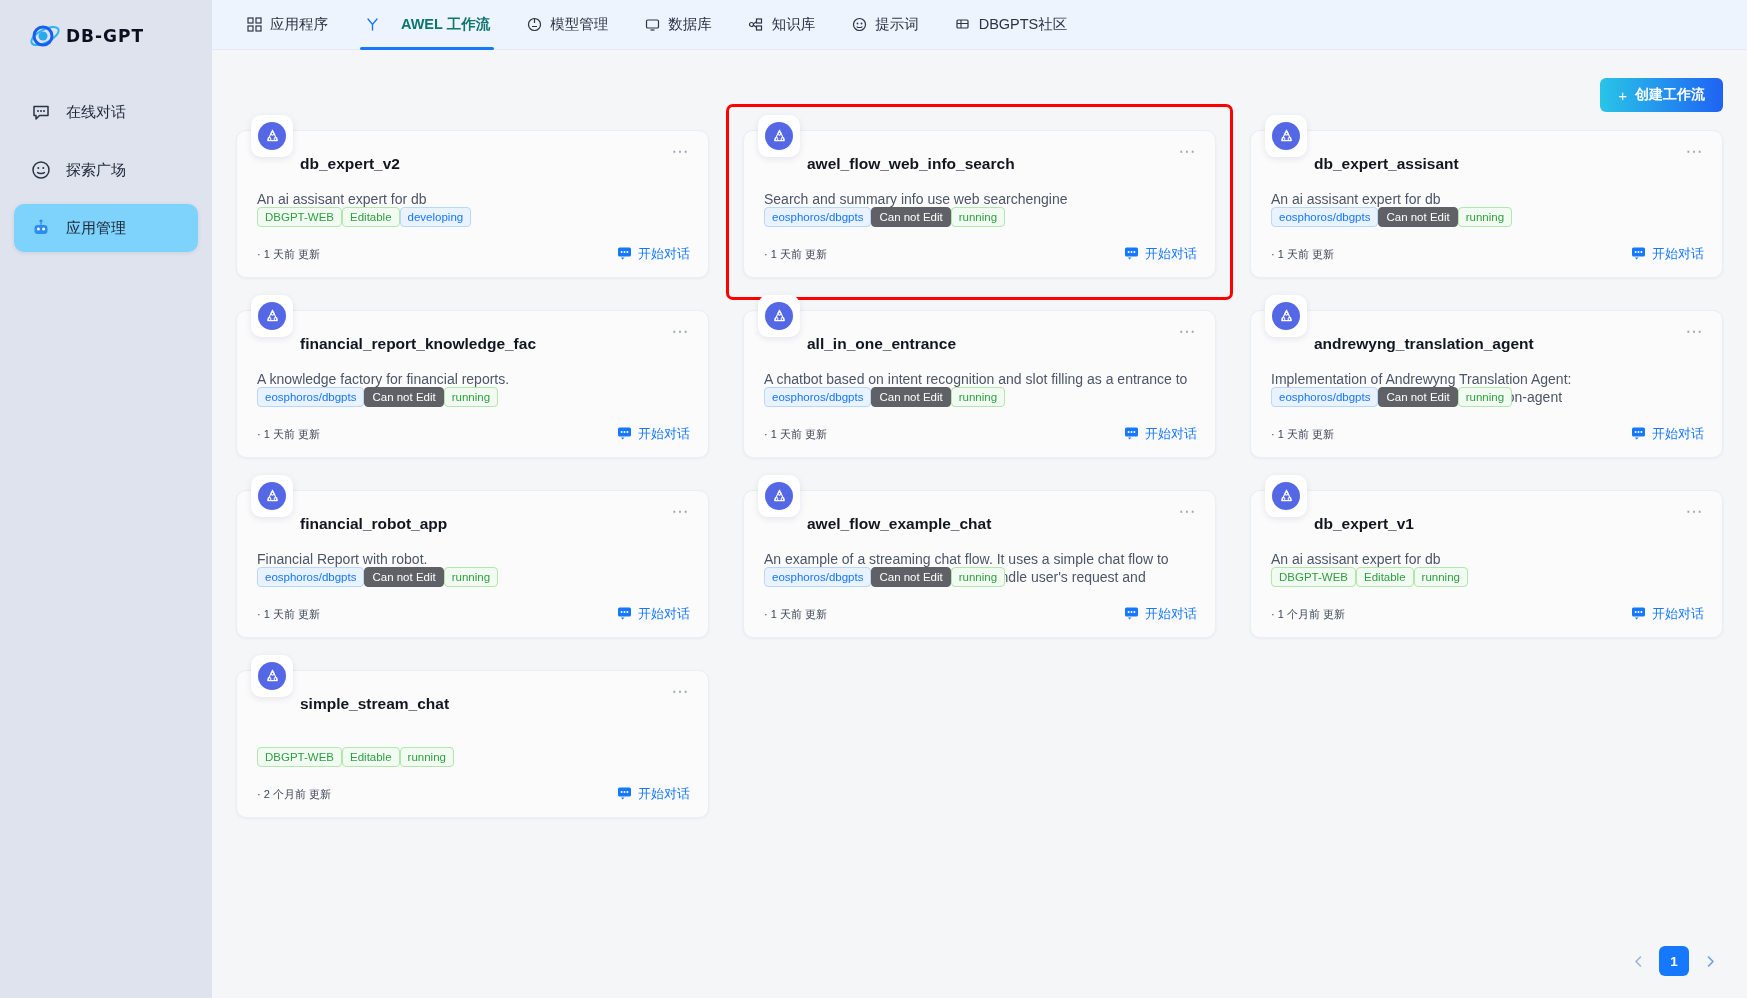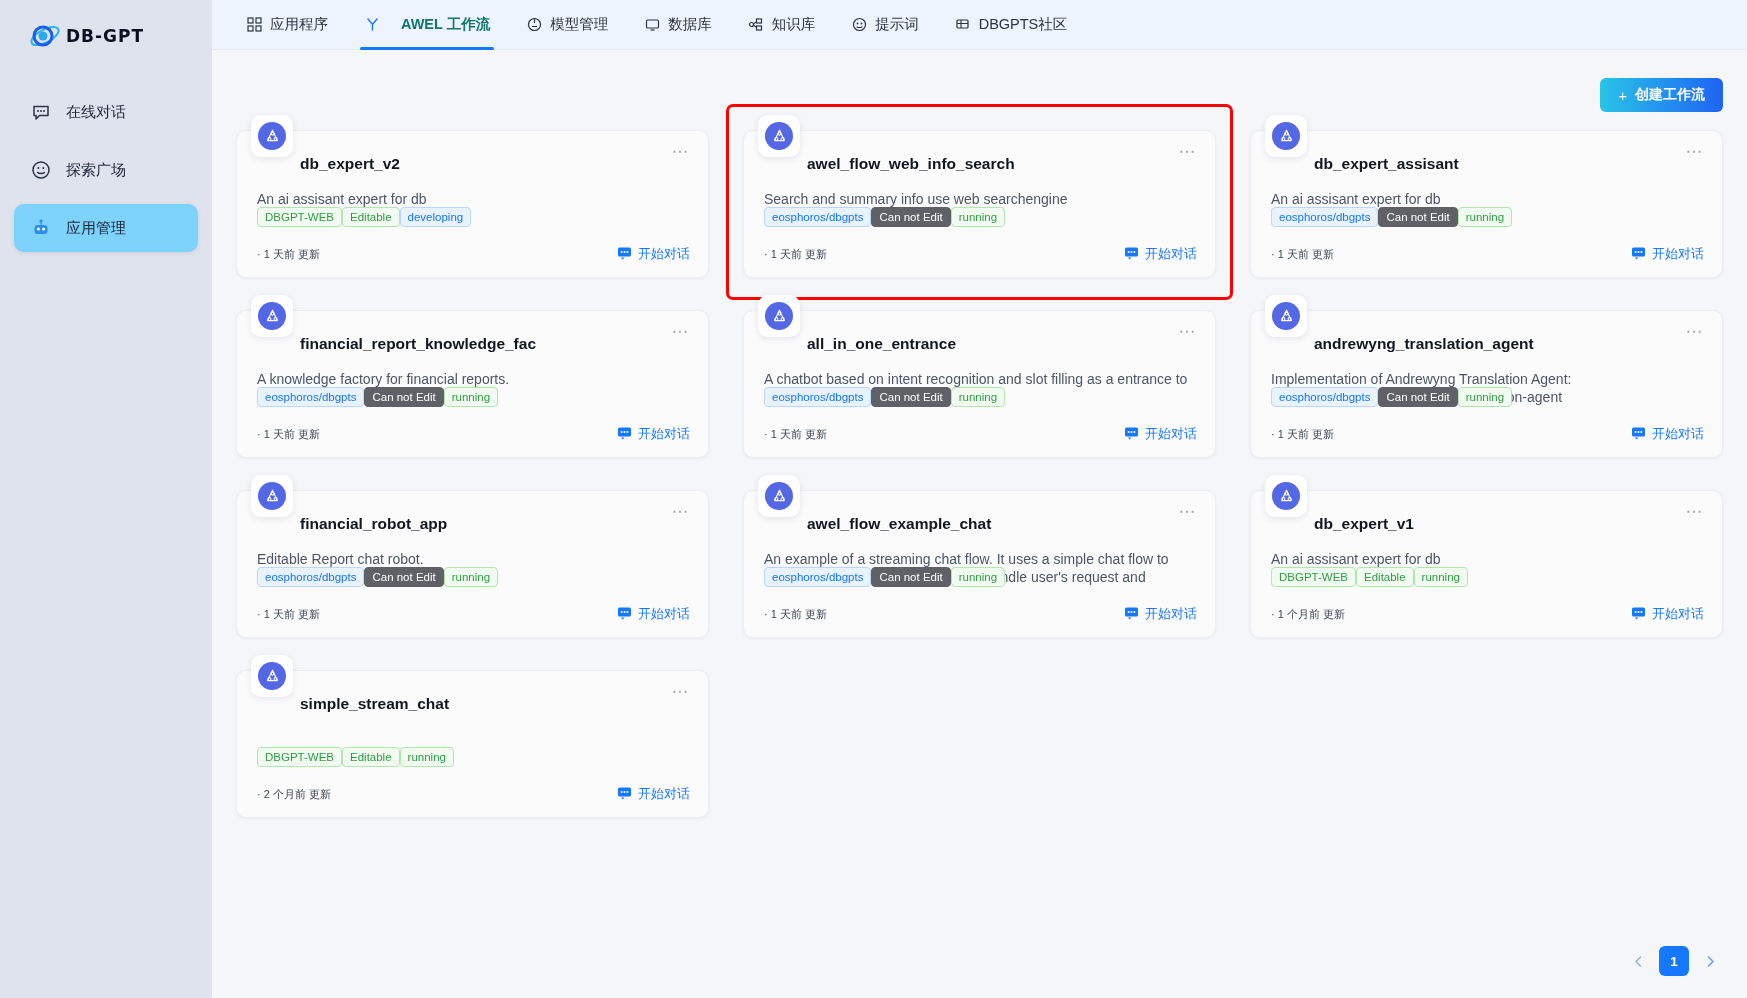--- a/index.html
+++ b/index.html
@@ -502,21 +502,21 @@
                 <svg width="17" height="17" viewBox="0 0 17 17">
                   <path d="M8.5 2.2L13.3 12.6H3.7z" fill="none" stroke="#ffffff" stroke-width="1.15" stroke-linejoin="round"></path>
                   <circle cx="8.5" cy="5.6" r="1.5" fill="none" stroke="#ffffff" stroke-width="1.05"></circle>
                   <circle cx="5.4" cy="11" r="1.5" fill="none" stroke="#ffffff" stroke-width="1.05"></circle>
                   <circle cx="11.6" cy="11" r="1.5" fill="none" stroke="#ffffff" stroke-width="1.05"></circle>
                 </svg>
               </span>
             </div>
             <div class="card-dots">⋯</div>
             <div class="card-title">financial_robot_app</div>
-            <div class="card-desc">Editable Report chat robot.</div>
+            <div class="card-desc">Financial Report with robot.</div>
             <div class="tag-row">
               <span class="tag blue">eosphoros/dbgpts</span>
               <span class="tag gray">Can not Edit</span>
               <span class="tag green">running</span>
             </div>
             <div class="card-foot">
               <span class="updated">·  1 天前 更新</span>
               <span class="chat-link">
                 <span><svg width="15" height="15" viewBox="0 0 15 15">
                     <rect x="1" y="2.5" width="13" height="9" rx="1.6" fill="#1677ff"></rect>

